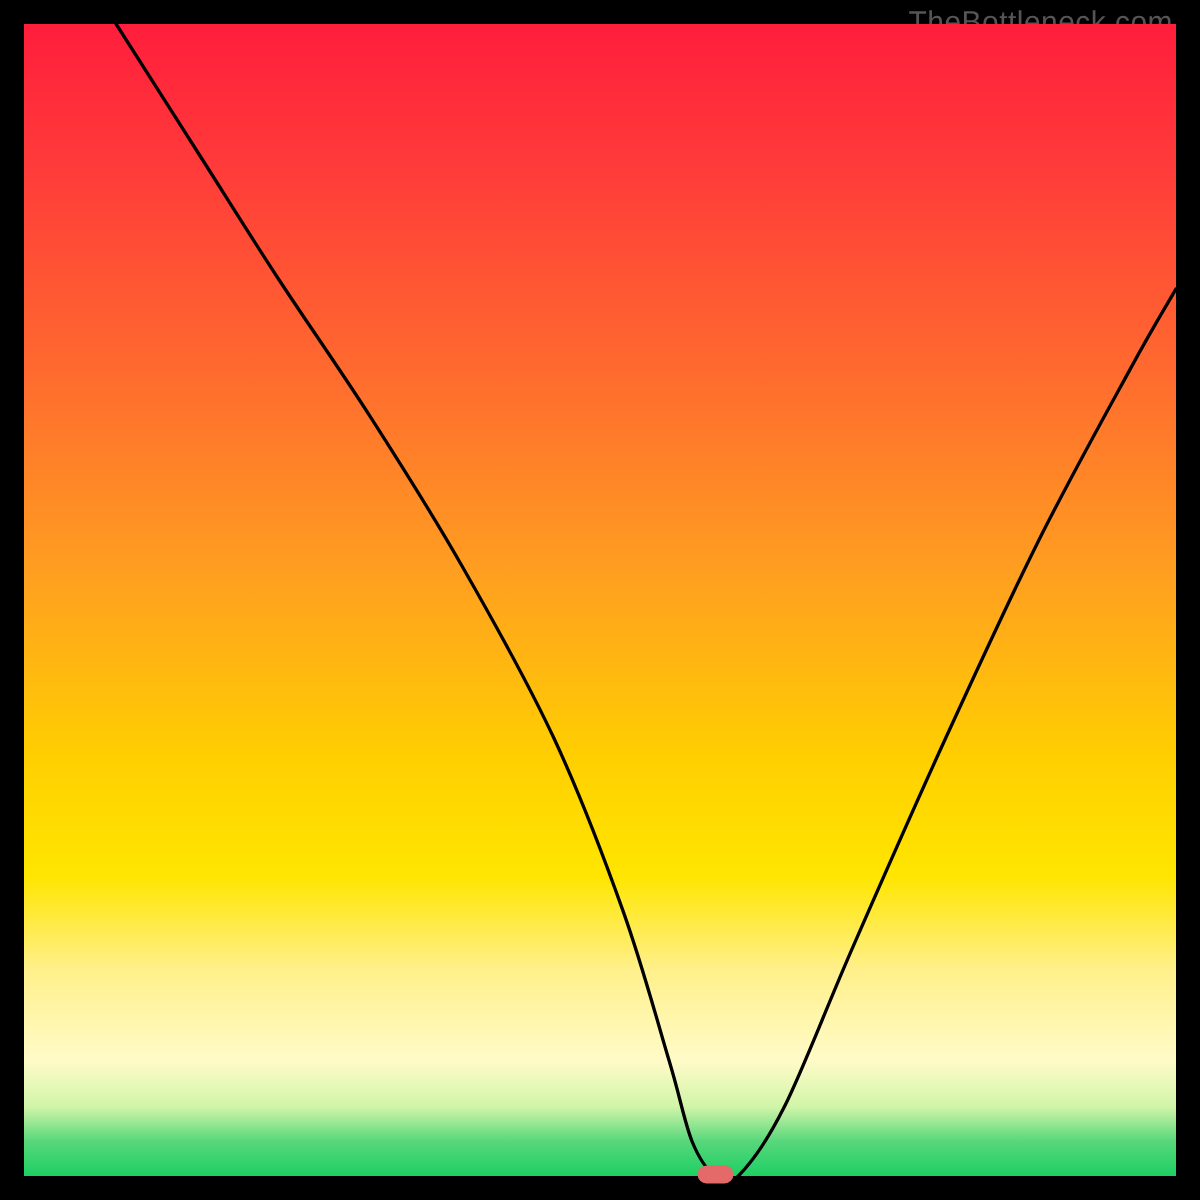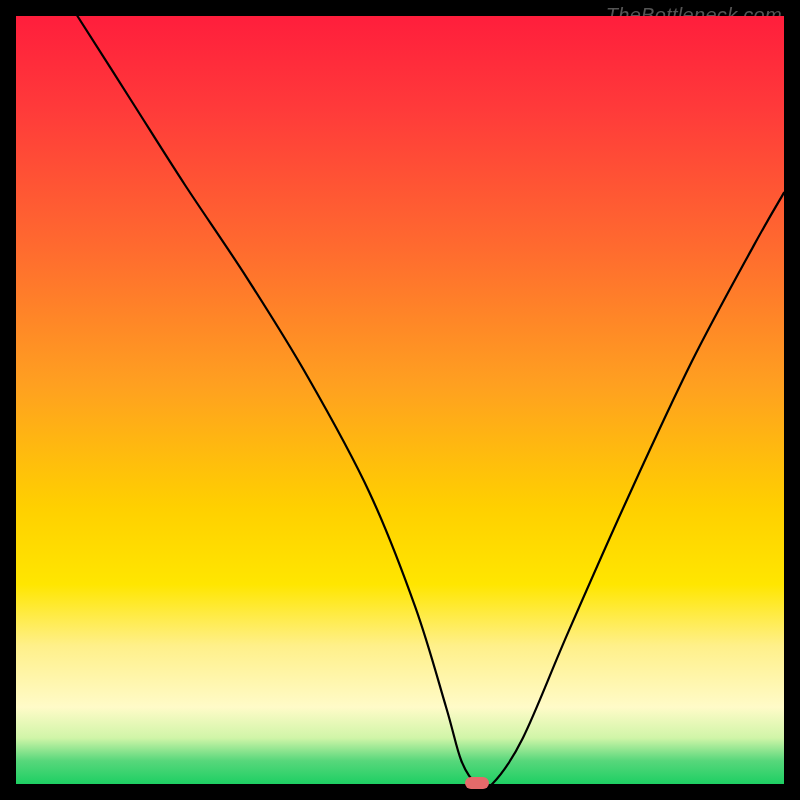--- a/index.html
+++ b/index.html
@@ -9,21 +9,20 @@
     height: 800px;
     overflow: hidden;
     background: #000;
     font-family: Arial, Helvetica, sans-serif;
   }
   .chart-container {
     position: relative;
     width: 800px;
     height: 593px;
     background: #000;
-    font-style: italic;
   }
   .plot-area {
     position: absolute;
     left: 16px;
     top: 16px;
     width: 768px;
     height: 768px;
     
     background: linear-gradient(
       to bottom,

